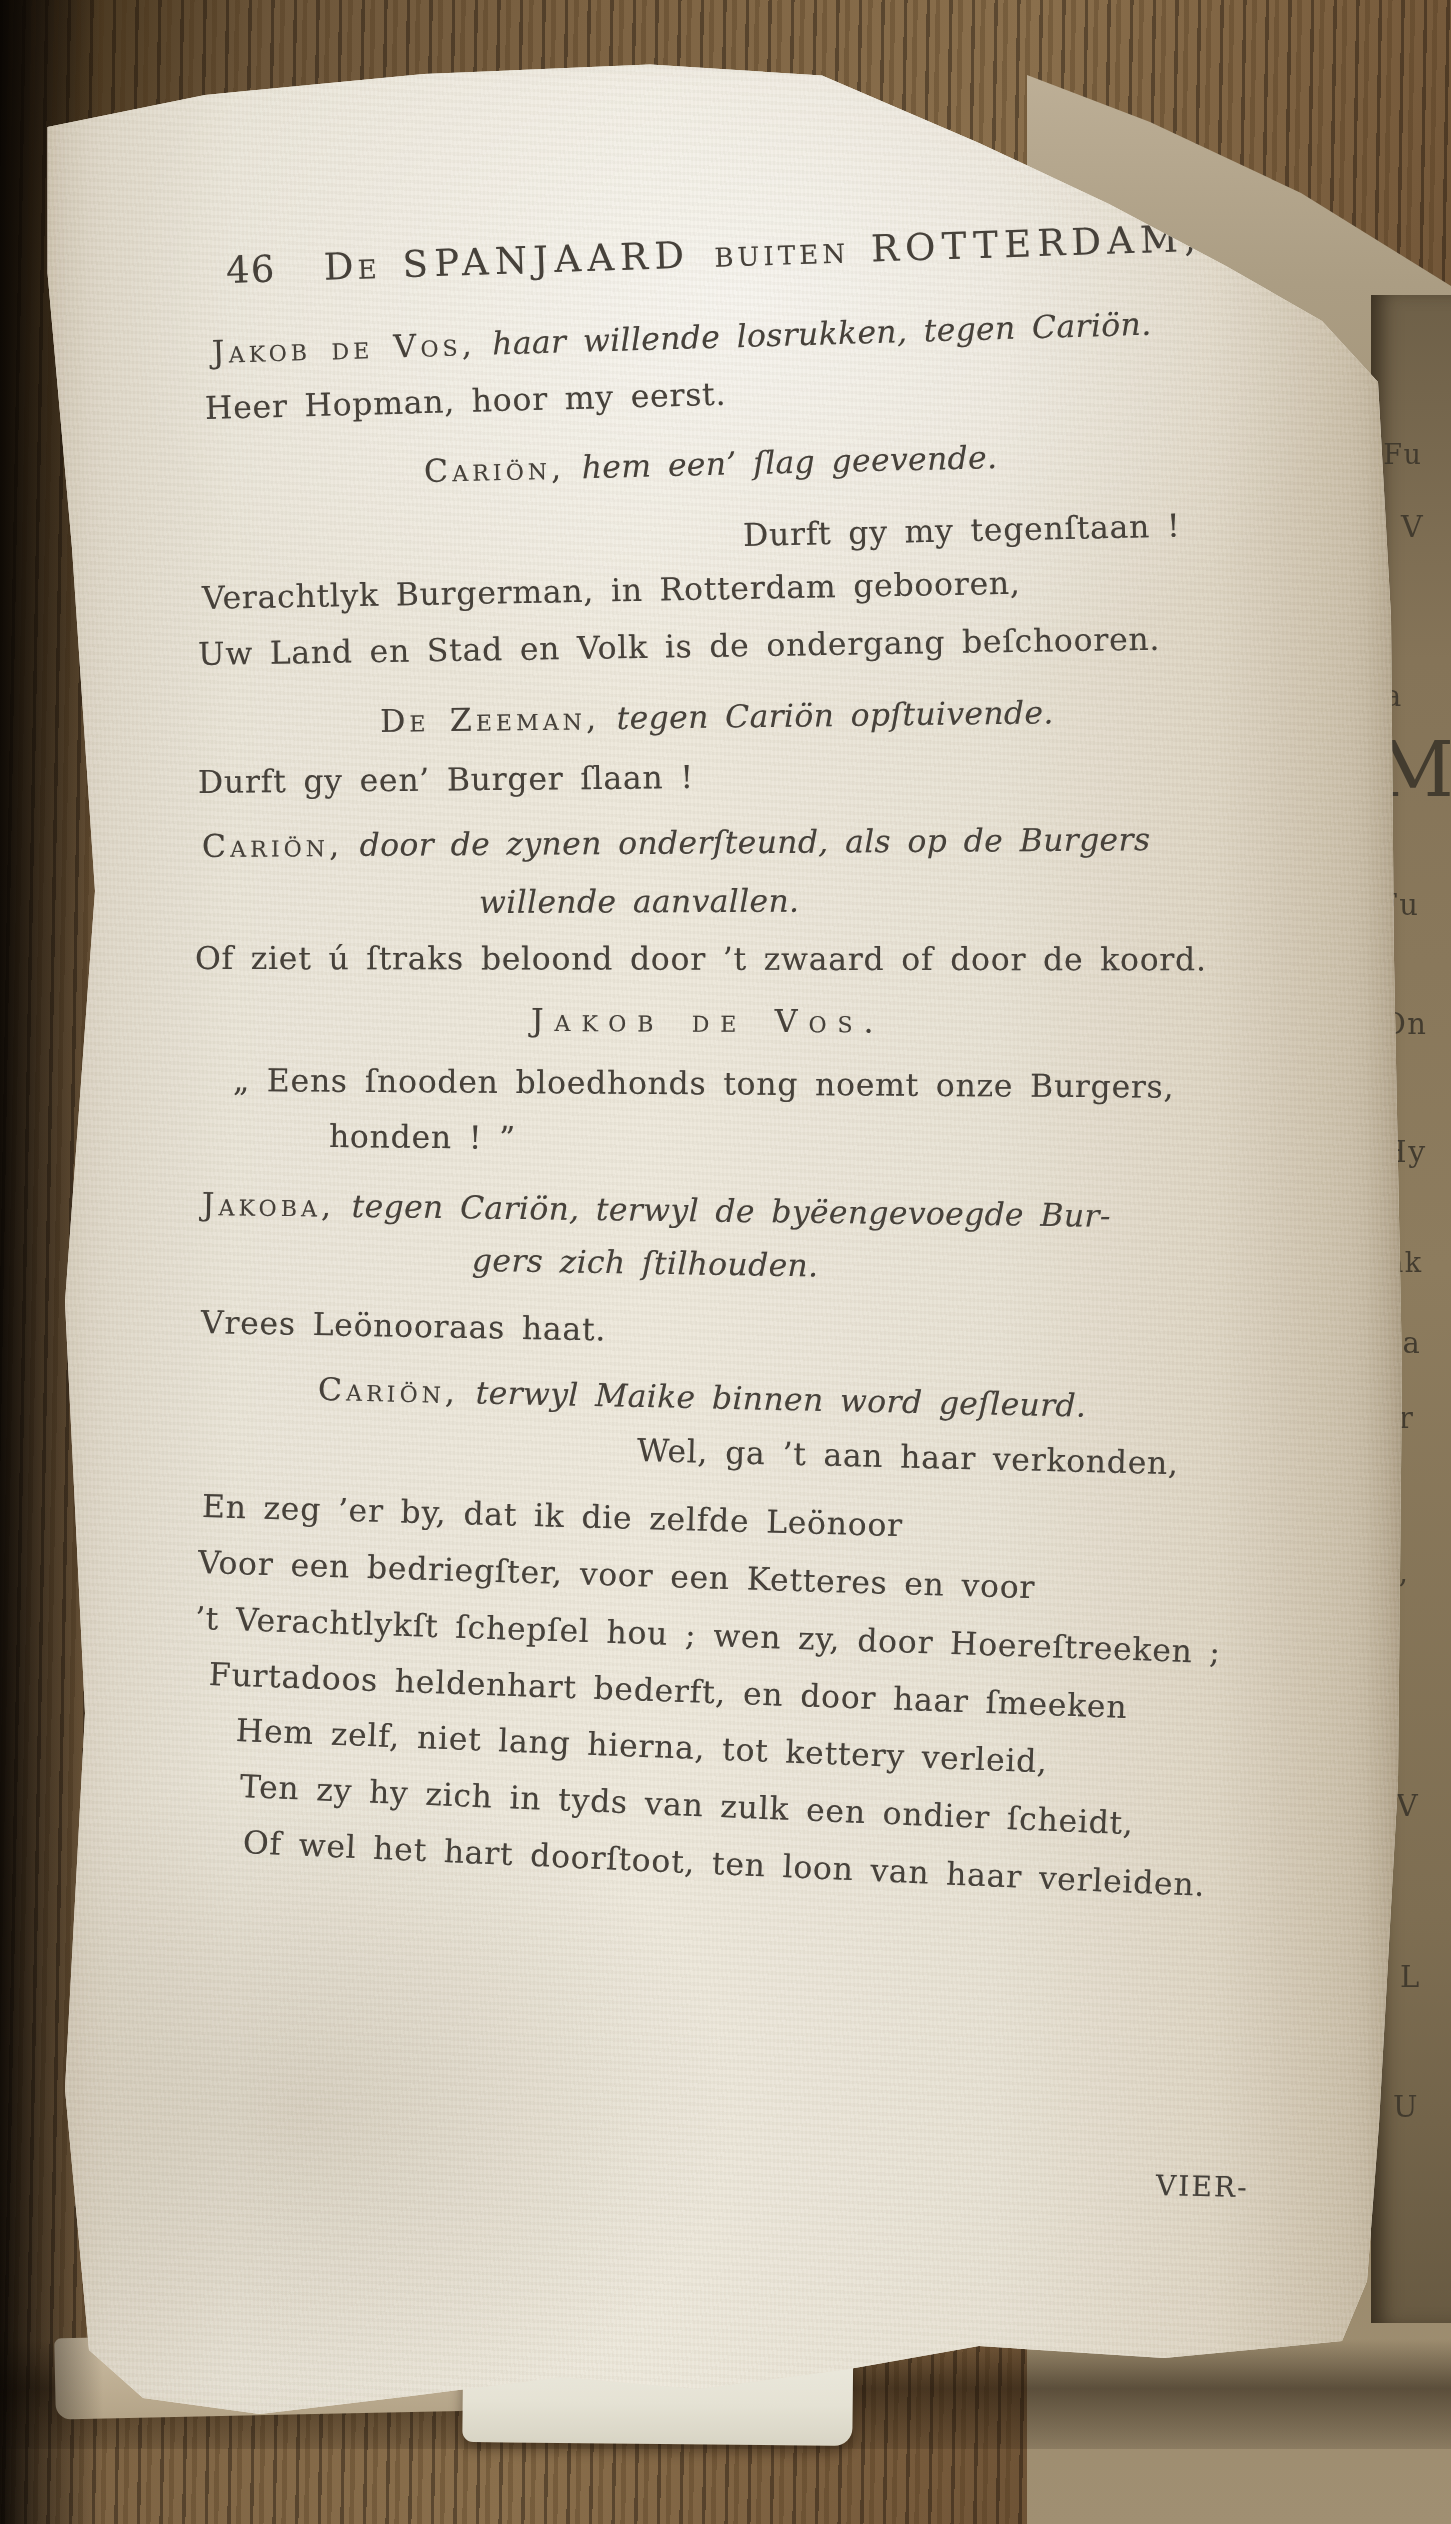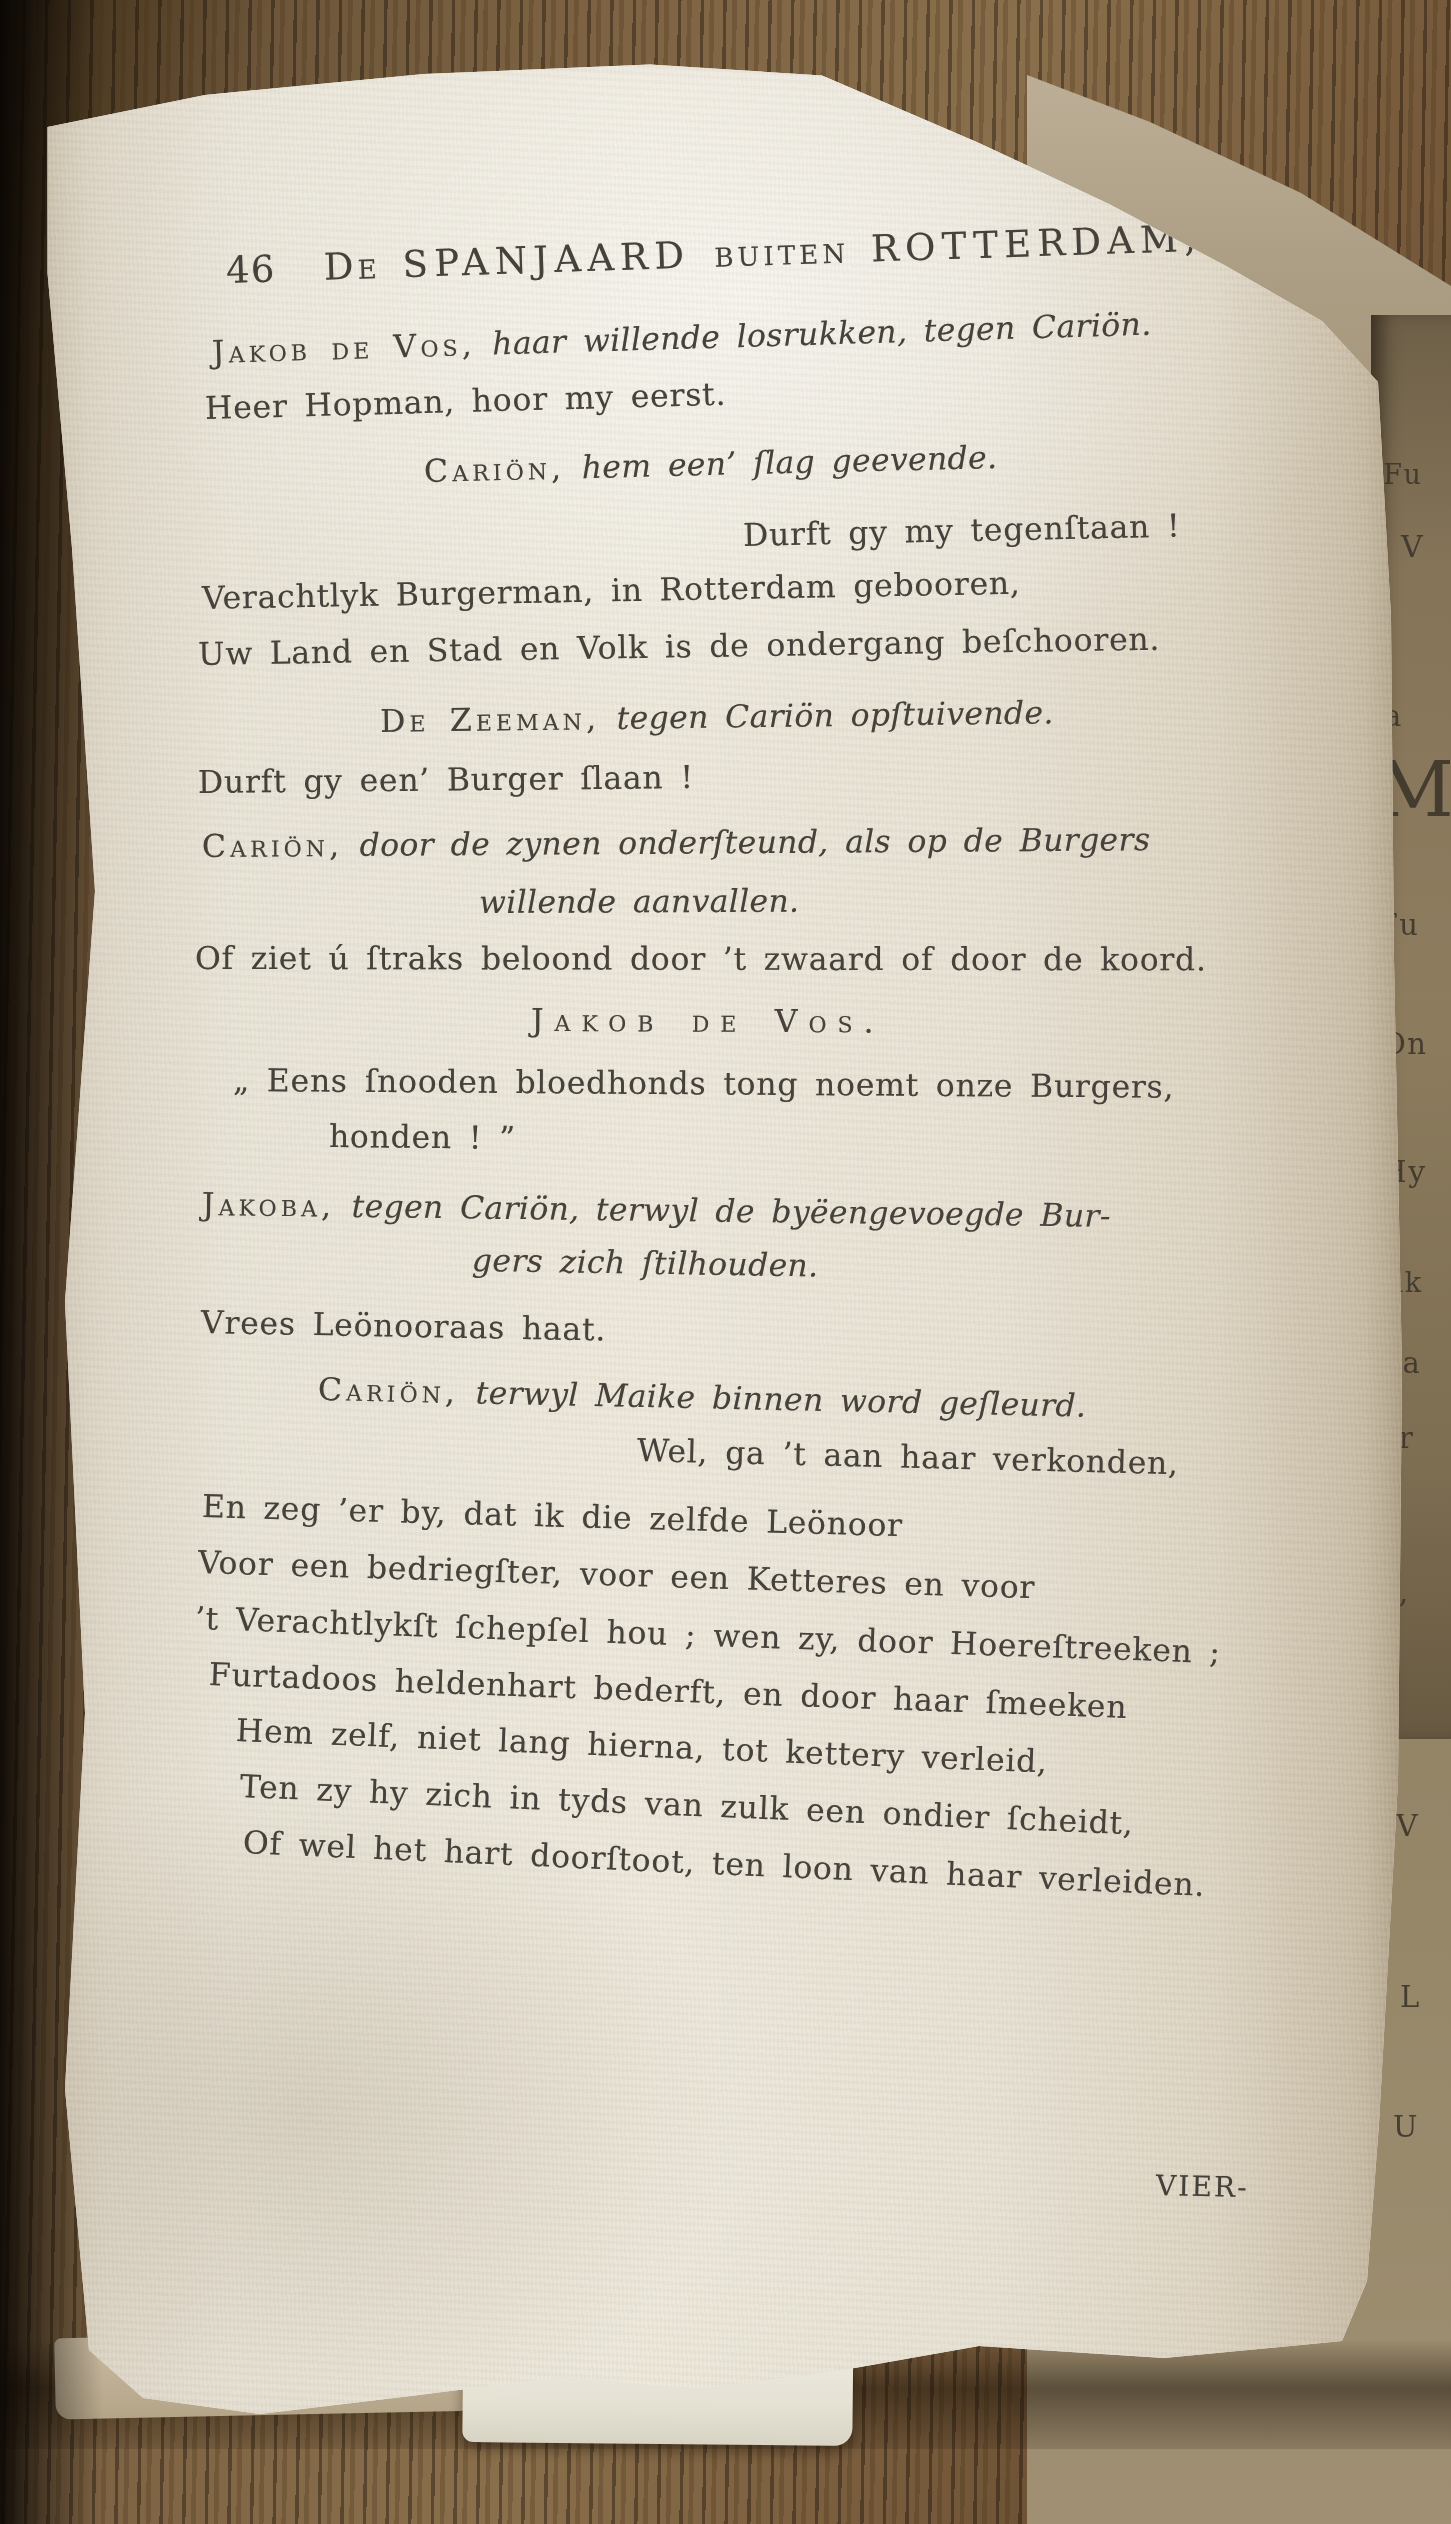--- a/index.html
+++ b/index.html
@@ -13,23 +13,23 @@
       linear-gradient(102deg,#241a10 0%,#4c3a22 5%,#6d563a 14%,#7d6343 30%,#8a6f4c 52%,#75593a 74%,#5a432a 90%,#3b2b19 100%);}
   .left-shadow{position:absolute;left:0;top:0;bottom:0;width:103px;
     background:linear-gradient(90deg,rgba(8,5,2,0.9),rgba(8,5,2,0.45) 40%,rgba(8,5,2,0));}
 
   
   .edge-stack{position:absolute;left:1027px;top:34px;width:424px;height:2491px;
     background:linear-gradient(180deg,#c0b29a 0%,#ab9d83 10%,#9b8b6e 28%,#8f8064 52%,#968769 76%,#a08f72 100%);
     clip-path:polygon(0px 41px,123px 88px,274px 159px,424px 252px,424px 2491px,0px 2491px);}
 
   
-  .adjacent{position:absolute;left:1371px;top:295px;width:80px;height:1424px;
+  .adjacent{position:absolute;left:1371px;top:295px;width:80px;height:2028px;
     background:linear-gradient(180deg,#6e6048,#857458 18%,#8d7c5e 48%,#7e6e52 80%,#685a42 100%);
-    box-shadow:inset 18px 0 20.5px -8.2px rgba(28,20,10,0.65);margin-top:20px;}
+    box-shadow:inset 18px 0 20.5px -8.2px rgba(28,20,10,0.65);}
   .frag{position:absolute;color:#3c362b;font-size:29px;letter-spacing:1.4px;opacity:0.9;white-space:nowrap;}
 
   .bottom-shade{position:absolute;left:0;top:2339px;width:1451px;height:110px;
     background:linear-gradient(180deg,rgba(25,16,6,0) 0%,rgba(25,16,6,0.5) 45%,rgba(25,16,6,0.15) 100%);}
   .sliver{position:absolute;left:55px;top:2334px;width:425px;height:81px;background:linear-gradient(180deg,#cbbc a2,#b4a488);
     background:linear-gradient(180deg,#cbbca2,#b4a488);border-radius:6.8px 11px 20.5px 15px;transform:rotate(-1.2deg);}
   .under-sheet{position:absolute;left:463px;top:2307px;width:390px;height:137px;
     background:linear-gradient(180deg,#f1efe6,#e5e2d4 70%,#d8d4c4);
     border-radius:2.7px 6.8px 18px 11px;transform:rotate(0.6deg);
     box-shadow:0 6.8px 12.3px rgba(30,20,8,0.45);}

